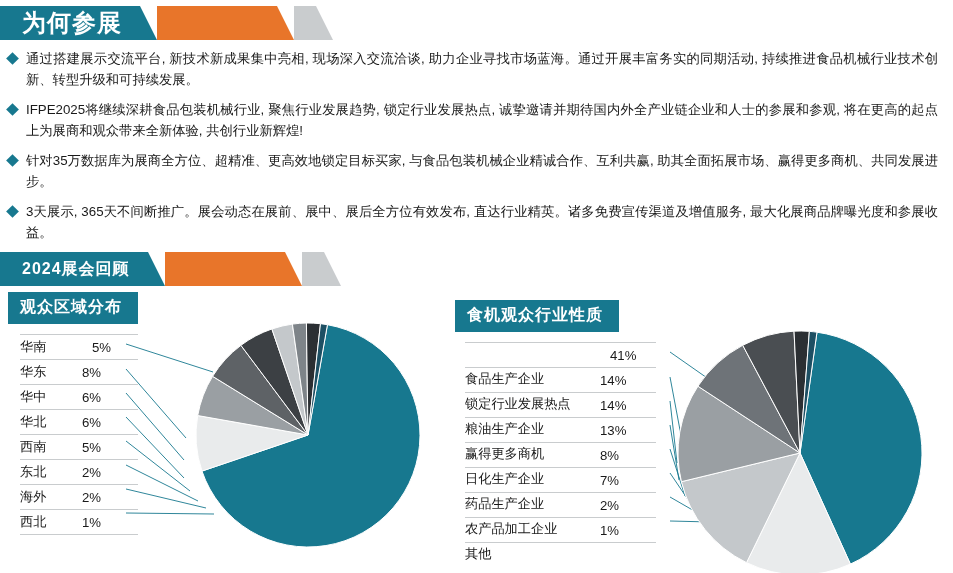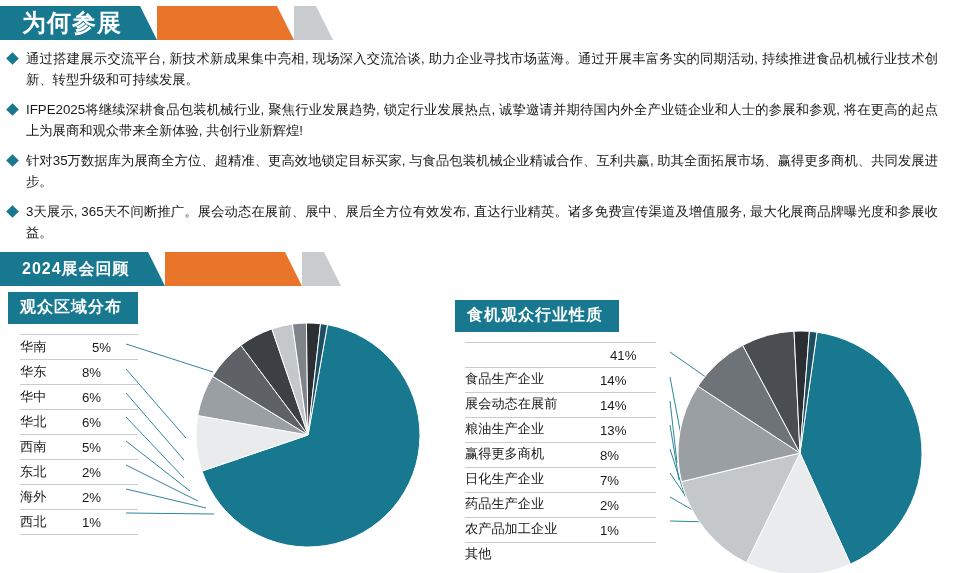--- a/index.html
+++ b/index.html
@@ -276,21 +276,21 @@
       <line x1="215" y1="221" x2="256" y2="222"></line>
     </g>
   </svg>
 
   <div class="legend-table" id="legend-right">
     <div class="legend-row">
       <div class="legend-label">食品生产企业</div>
       <div class="legend-value">41%</div>
     </div>
     <div class="legend-row">
-      <div class="legend-label">展会动态在展前</div>
+      <div class="legend-label">锁定行业发展热点</div>
       <div class="legend-value">14%</div>
     </div>
     <div class="legend-row">
       <div class="legend-label">粮油生产企业</div>
       <div class="legend-value">14%</div>
     </div>
     <div class="legend-row">
       <div class="legend-label">赢得更多商机</div>
       <div class="legend-value">13%</div>
     </div>

